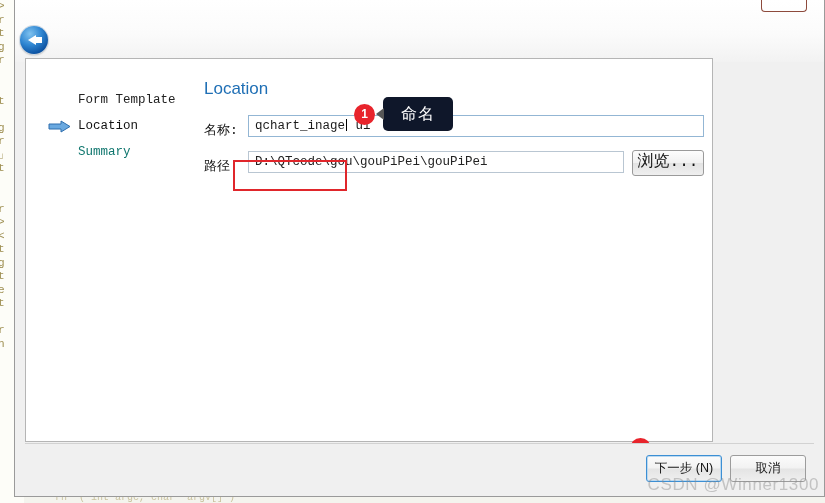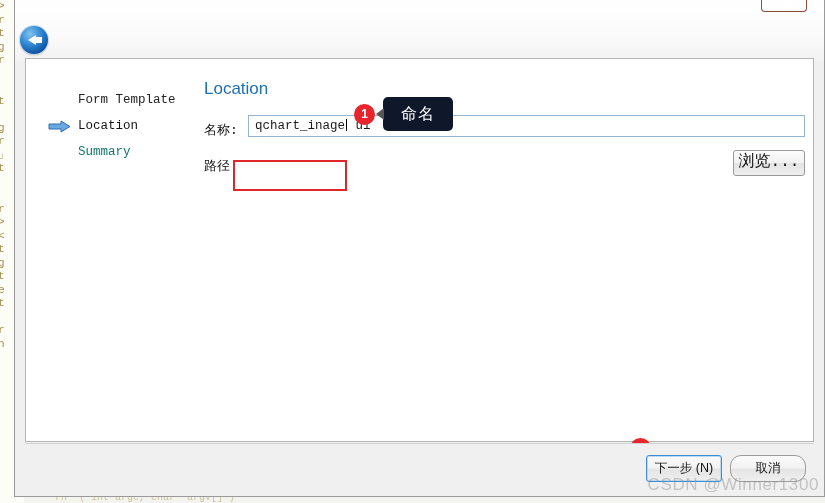--- a/index.html
+++ b/index.html
@@ -131,21 +131,21 @@
     text-align: center;
     line-height: 26px;
     box-shadow: inset 0 0 0 1px rgba(255,255,255,.35);
     cursor: pointer;
   }
 
   
   #page {
     position: absolute;
     left: 10px; top: 58px;
-    width: 789px; height: 384px;
+    width: 688px; height: 384px;
     background: #ffffff;
     border: 1px solid #b5b5b5;
     box-sizing: border-box;
   }
 
   
   #steps {
     position: absolute;
     left: 20px; top: 28px;
     width: 150px;
@@ -302,21 +302,21 @@
     text-align: center;
     line-height: 24px;
     cursor: pointer;
     white-space: nowrap;
   }
   #next-btn {
     right: 92px;
     border: 1px solid #3c8fd4;
     box-shadow: 0 0 0 1px #bcd9f0 inset;
   }
-  #cancel-btn { right: 8px; border-radius: 11px; }
+  #cancel-btn { right: 8px; }
 
   #watermark {
     position: absolute;
     right: 5px; bottom: 1px;
     font-size: 17px;
     color: rgba(140,140,140,.45);
     letter-spacing: .6px;
     white-space: nowrap;
     pointer-events: none;
   }
@@ -388,20 +388,21 @@
     <div id="main">
       <h2 id="main-heading">Location</h2>
 
       <div class="field-row">
         <span class="field-label">名称:</span>
         <div class="text-input" id="name-input"><span>qchart_inage</span><span class="caret"></span><span> ui</span></div>
       </div>
 
       <div class="field-row">
         <span class="field-label">路径:</span>
+        <div class="text-input" id="path-input">D:\QTcode\gou\gouPiPei\gouPiPei</div>
         <div id="browse-btn">浏览...</div>
       </div>
     </div>
 
     <div id="red-box"></div>
   </div>
 
   <div id="callout">命名</div>
   <div class="badge" id="badge-1">1</div>
   <div class="badge" id="badge-2">2</div>

